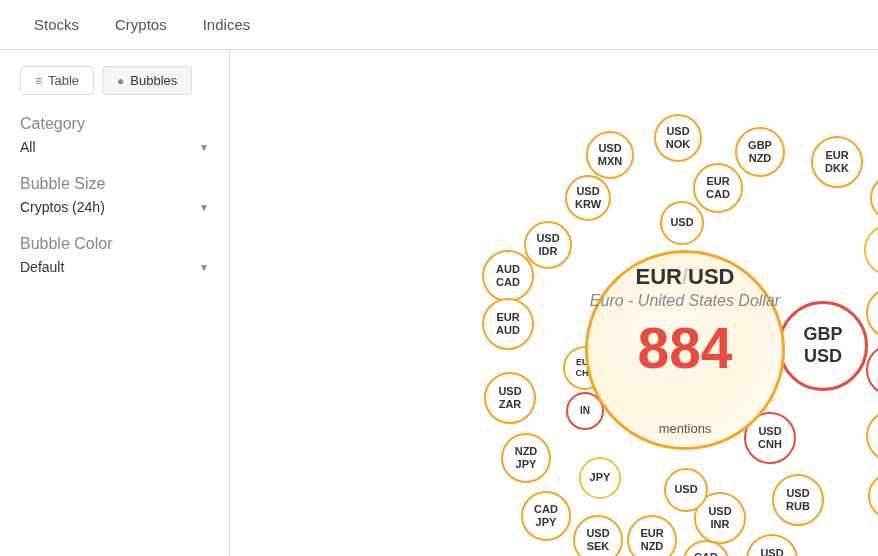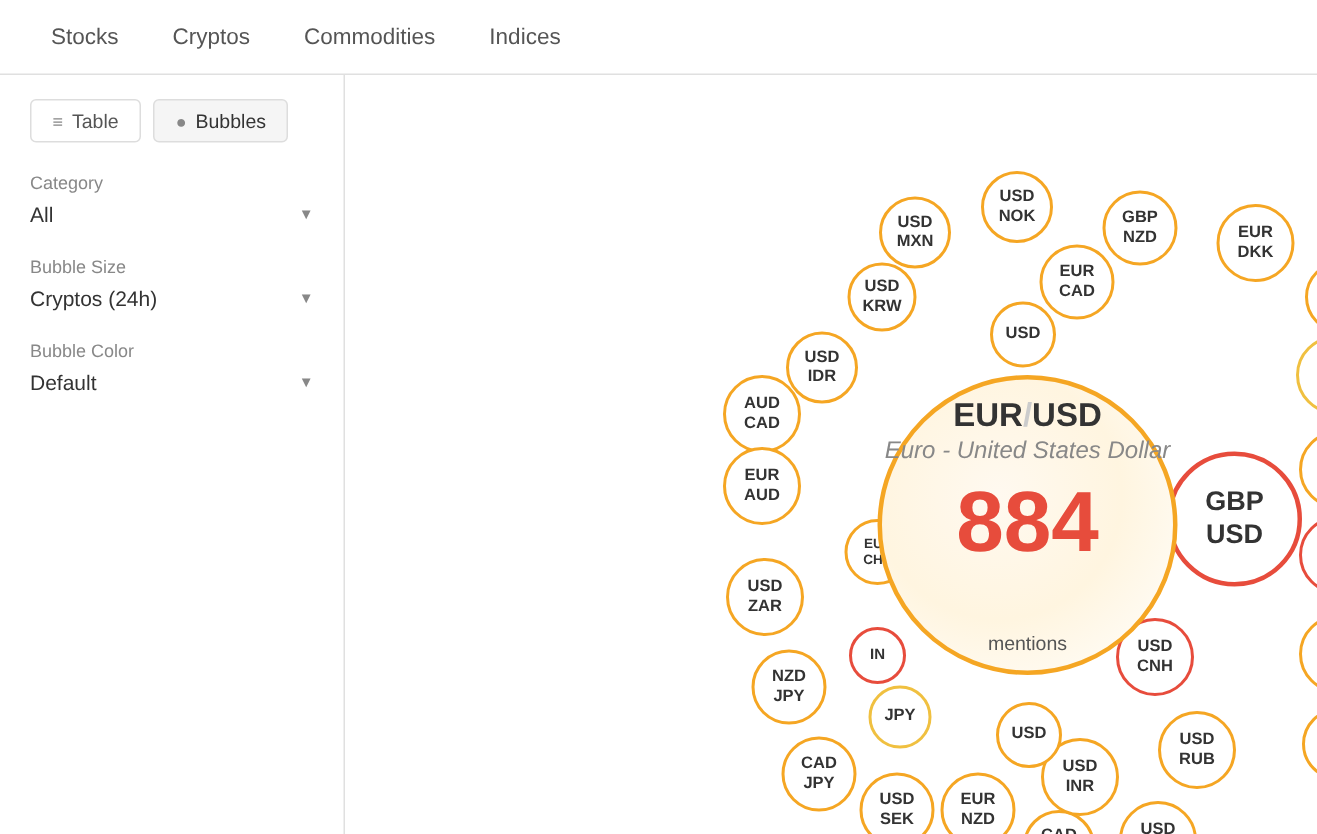--- a/index.html
+++ b/index.html
@@ -77,21 +77,21 @@
     .toggle-icon {
       font-size: 12px;
       color: #888;
     }
 
     
     .filter-section {
       margin-bottom: 20px;
     }
     .filter-label {
-      font-size: 12px;
+      font-size: 16px;
       color: #888;
       margin-bottom: 6px;
     }
     .filter-select {
       display: flex;
       align-items: center;
       justify-content: space-between;
       font-size: 14px;
       color: #333;
       cursor: pointer;
@@ -170,23 +170,20 @@
   </style>
 </head>
 <body>
 
 <div class="top-nav">
   <div class="nav-item">
     <span>Stocks</span>
   </div>
   <div class="nav-item">
     <span>Cryptos</span>
-  </div>
-  <div class="nav-item">
-    <span>Commodities</span>
   </div>
   <div class="nav-item">
     <span>Indices</span>
   </div>
 </div>
 
 <div class="content">
 
   <div class="sidebar">
     <div class="view-toggles">
@@ -332,21 +329,21 @@
     </div>
 
     <div class="bubble b-orange" style="left:456px;top:440px;width:44px;height:44px;position:absolute;transform:translate(-50%,-50%);">
       <span class="bubble-text">USD</span>
     </div>
 
     <div class="bubble b-yellow" style="left:370px;top:428px;width:42px;height:42px;position:absolute;transform:translate(-50%,-50%);">
       <span class="bubble-text">JPY</span>
     </div>
 
-    <div class="bubble b-red" style="left:355px;top:387px;width:38px;height:38px;position:absolute;transform:translate(-50%,-50%);">
+    <div class="bubble b-red" style="left:355px;top:361px;width:38px;height:38px;position:absolute;transform:translate(-50%,-50%);">
       <span class="bubble-text" style="font-size:10px;">IN</span>
     </div>
 
     <div class="bubble b-orange" style="left:355px;top:318px;width:44px;height:44px;position:absolute;transform:translate(-50%,-50%);">
       <span class="bubble-text" style="font-size:9px;">EUL<br>CHY</span>
     </div>
 
     <div class="secondary-bubble" style="left:593px;top:296px;width:90px;height:90px;">
       <span class="secondary-pair">GBP<br>USD</span>
     </div>

